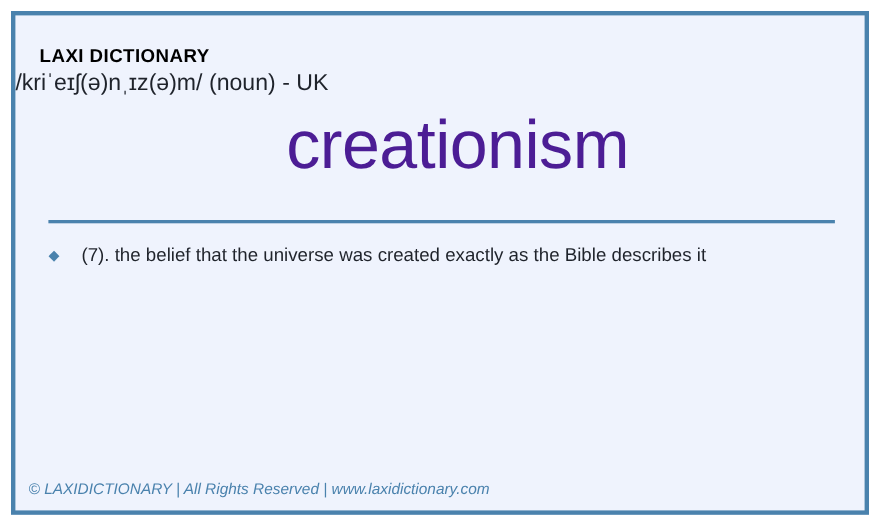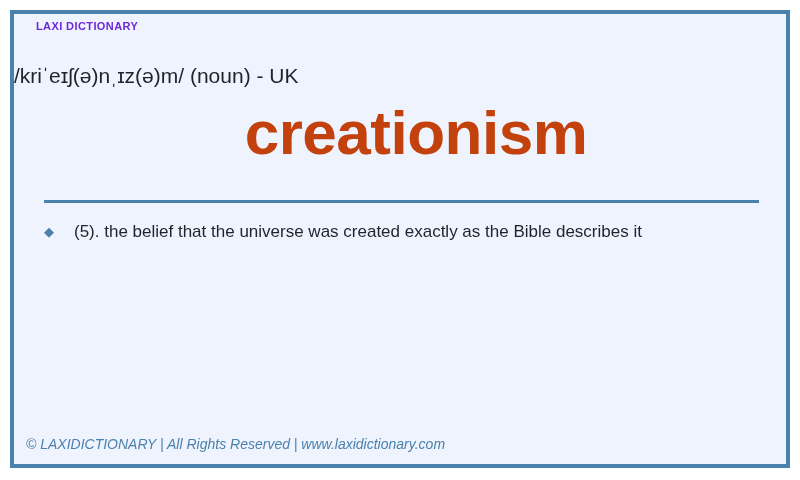--- a/index.html
+++ b/index.html
@@ -21,25 +21,25 @@
     width: 780px;
     height: 458px;
     box-sizing: border-box;
     border: 4px solid #4a82ad;
     background: #eff3fd;
   }
 
   .brand {
     position: absolute;
     left: 22px;
-    top: 6px;
-    font-size: 11px;
+    top: 27px;
+    font-size: 17px;
     font-weight: bold;
     letter-spacing: 0.4px;
-    color: #6d28d9;
+    color: #000000;
     white-space: nowrap;
   }
 
   .phonetic {
     position: absolute;
     left: 0;
     right: 0;
     top: 50px;
     text-align: left;
     font-size: 21px;
@@ -47,22 +47,22 @@
     white-space: nowrap;
   }
 
   .headword {
     position: absolute;
     left: 0;
     right: 0;
     top: 83px;
     text-align: center;
     font-size: 62px;
-    font-weight: bold;
-    color: #c2410c;
+    font-weight: normal;
+    color: #4c1d95;
     letter-spacing: -0.5px;
     white-space: nowrap;
     margin-left: 32px;
   }
 
   .divider {
     position: absolute;
     left: 30px;
     top: 186px;
     width: 715px;
@@ -116,19 +116,19 @@
 
   <div class="phonetic">/kriˈeɪʃ(ə)nˌɪz(ə)m/ (noun) - UK</div>
 
   <div class="headword">creationism</div>
 
   <div class="divider"></div>
 
   <div class="definitions">
     <div class="def-item">
       <span class="def-bullet">◆</span>
-      <span>(5). the belief that the universe was created exactly as the Bible describes it</span>
+      <span>(7). the belief that the universe was created exactly as the Bible describes it</span>
     </div>
   </div>
 
   <div class="footer">© LAXIDICTIONARY | All Rights Reserved | www.laxidictionary.com</div>
 
 </div>
 
 </body></html>

